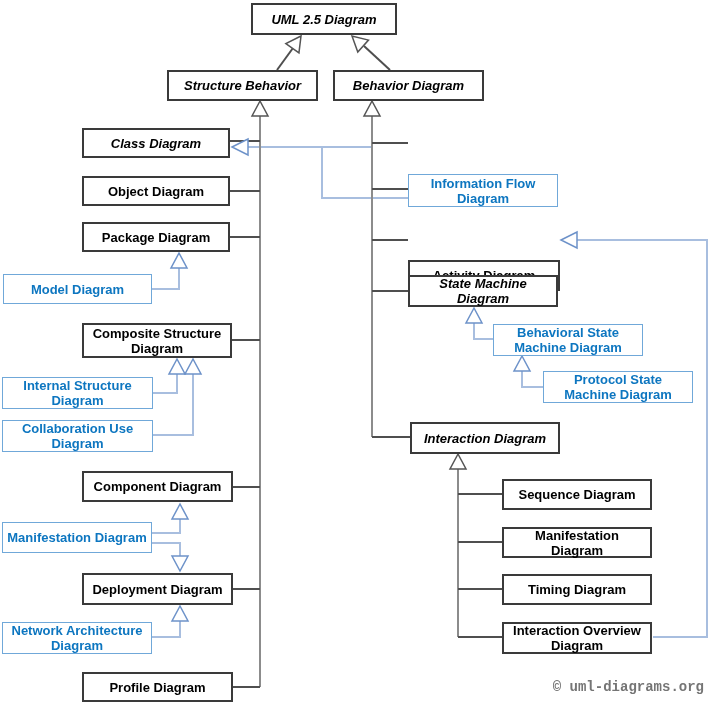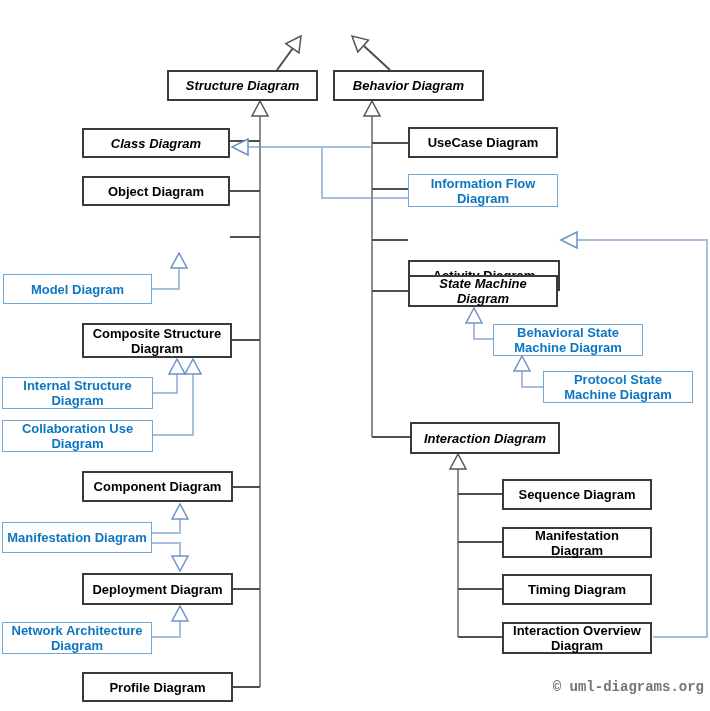--- a/index.html
+++ b/index.html
@@ -121,40 +121,41 @@
       <polygon points="177,359 169,374 185,374"></polygon>
       <polygon points="193,359 185,374 201,374"></polygon>
       <polygon points="180,504 172,519 188,519"></polygon>
       <polygon points="180,571 172,556 188,556"></polygon>
       <polygon points="180,606 172,621 188,621"></polygon>
       <polygon points="474,308 466,323 482,323"></polygon>
       <polygon points="522,356 514,371 530,371"></polygon>
     </g>
   </svg>
 
-  <div class="node black it n-structure">Structure Diagram</div>
+  <div class="node black it n-uml">UML 2.5 Diagram</div>
+  <div class="node black it n-structure">Structure Behavior</div>
   <div class="node black it n-behavior">Behavior Diagram</div>
 
   <div class="node black n-class">Class Diagram</div>
   <div class="node black n-object">Object Diagram</div>
+  <div class="node black n-package">Package Diagram</div>
   <div class="node blue n-model">Model Diagram</div>
   <div class="node black n-composite">Composite Structure
 Diagram</div>
   <div class="node blue n-internal">Internal Structure
 Diagram</div>
   <div class="node blue n-collaboration">Collaboration Use
 Diagram</div>
   <div class="node black n-component">Component Diagram</div>
   <div class="node blue n-manifestation">Manifestation Diagram</div>
   <div class="node black n-deployment">Deployment Diagram</div>
   <div class="node blue n-network">Network Architecture
 Diagram</div>
   <div class="node black n-profile">Profile Diagram</div>
 
-  <div class="node black n-usecase">UseCase Diagram</div>
   <div class="node blue n-infoflow">Information Flow
 Diagram</div>
   <div class="node black n-activity">Activity Diagram</div>
   <div class="node black it n-statemachine">State Machine
 Diagram</div>
   <div class="node blue n-behavioralsm">Behavioral State
 Machine Diagram</div>
   <div class="node blue n-protocolsm">Protocol State
 Machine Diagram</div>
   <div class="node black it n-interaction">Interaction Diagram</div>

